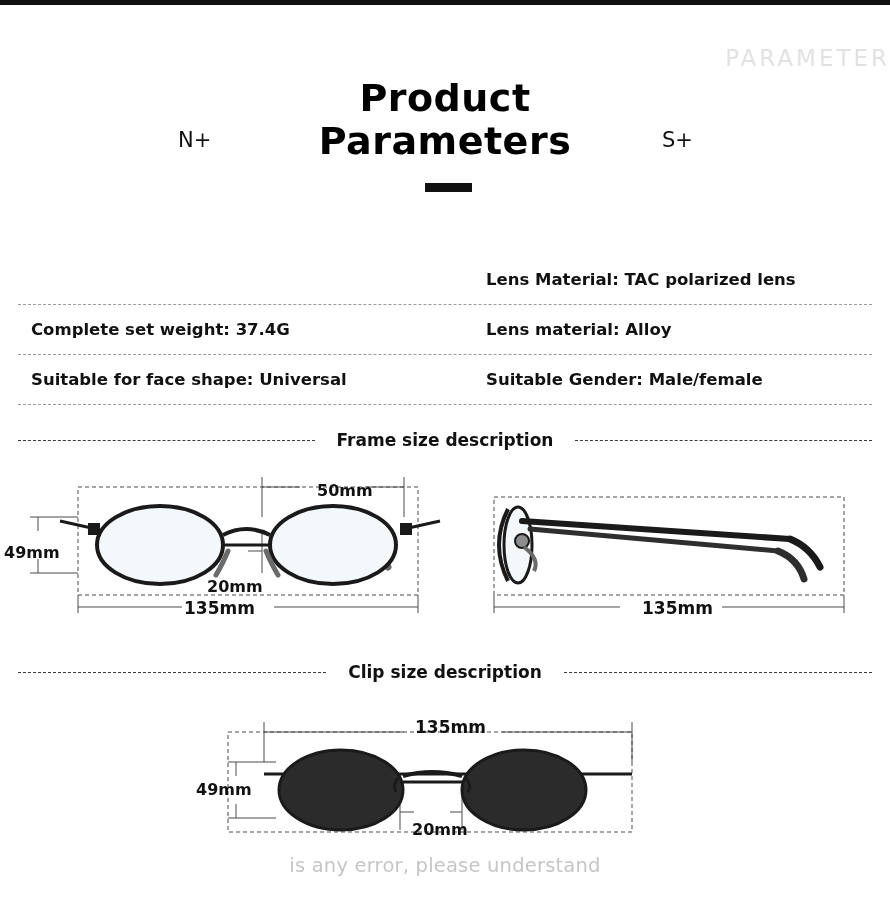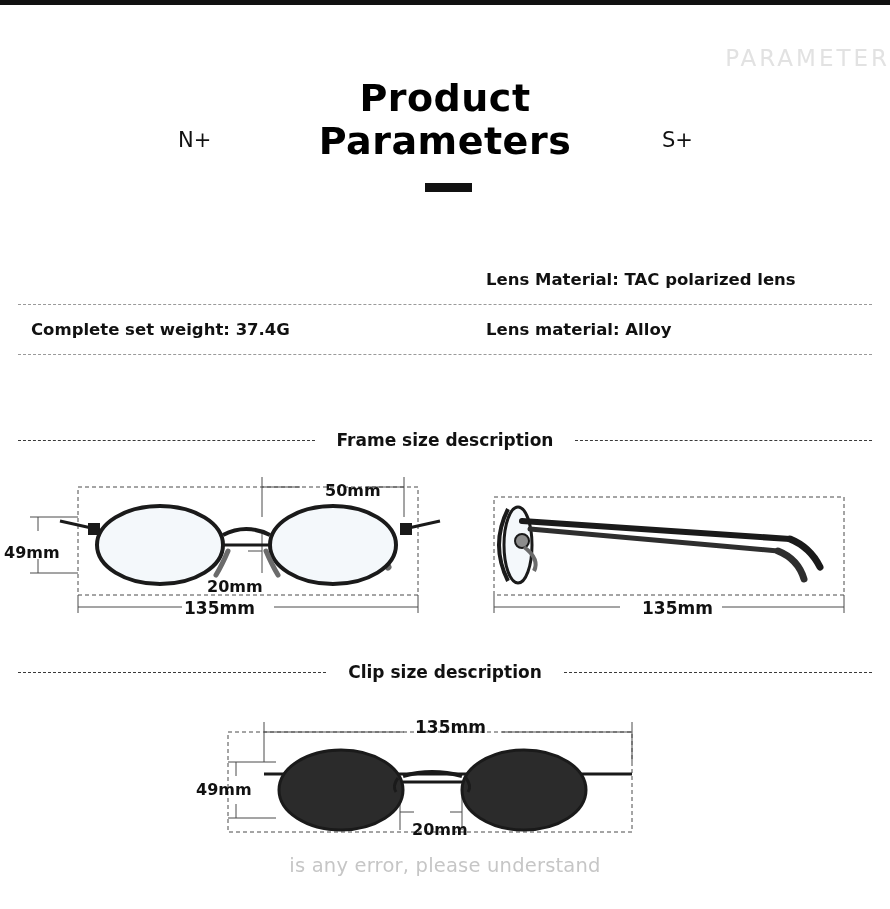--- a/index.html
+++ b/index.html
@@ -175,20 +175,24 @@
 
 <div class="spec-table">
   <div class="spec-row">
     <div class="spec-cell left empty"></div>
     <div class="spec-cell right">Lens Material: TAC polarized lens</div>
   </div>
   <div class="spec-row">
     <div class="spec-cell left">Complete set weight: 37.4G</div>
     <div class="spec-cell right">Lens material: Alloy</div>
   </div>
+  <div class="spec-row">
+    <div class="spec-cell left">Suitable for face shape: Universal</div>
+    <div class="spec-cell right">Suitable Gender: Male/female</div>
+  </div>
 </div>
 
 <div class="section-head" id="frame-section-head">
   <div class="dash"></div>
   <div class="label">Frame size description</div>
   <div class="dash"></div>
 </div>
 
 <div class="diagram-area">
 
@@ -227,21 +231,21 @@
     <ellipse cx="160" cy="90" rx="63" ry="39" fill="#f4f8fb" stroke="#1a1a1a" stroke-width="4"></ellipse>
     <ellipse cx="333" cy="90" rx="63" ry="39" fill="#f4f8fb" stroke="#1a1a1a" stroke-width="4"></ellipse>
 
     <path d="M 223 80 Q 246 68 270 80" stroke="#1a1a1a" stroke-width="4" fill="none"></path>
     <line x1="223" y1="90" x2="270" y2="90" stroke="#1a1a1a" stroke-width="3"></line>
 
     <path d="M 228 96 Q 222 110 216 120" stroke="#6b6b6b" stroke-width="5" fill="none" stroke-linecap="round"></path>
     <path d="M 266 96 Q 272 110 278 120" stroke="#6b6b6b" stroke-width="5" fill="none" stroke-linecap="round"></path>
   </svg>
 
-  <div class="dim-label" style="top:26px; left:325px;">50mm</div>
+  <div class="dim-label" style="top:26px; left:317px;">50mm</div>
   <div class="dim-label" style="top:88px; left:4px;">49mm</div>
   <div class="dim-label" style="top:122px; left:207px;">20mm</div>
   <div class="dim-label" style="top:143px; left:184px; font-size:17px;">135mm</div>
 
   <svg width="420" height="195" viewBox="0 0 420 195" style="position:absolute; top:0; left:460;">
 
     <rect x="34" y="42" width="350" height="98" class="s-dash" fill="none"></rect>
 
     <line x1="34" y1="140" x2="34" y2="158" class="s-line"></line>
     <line x1="384" y1="140" x2="384" y2="158" class="s-line"></line>

